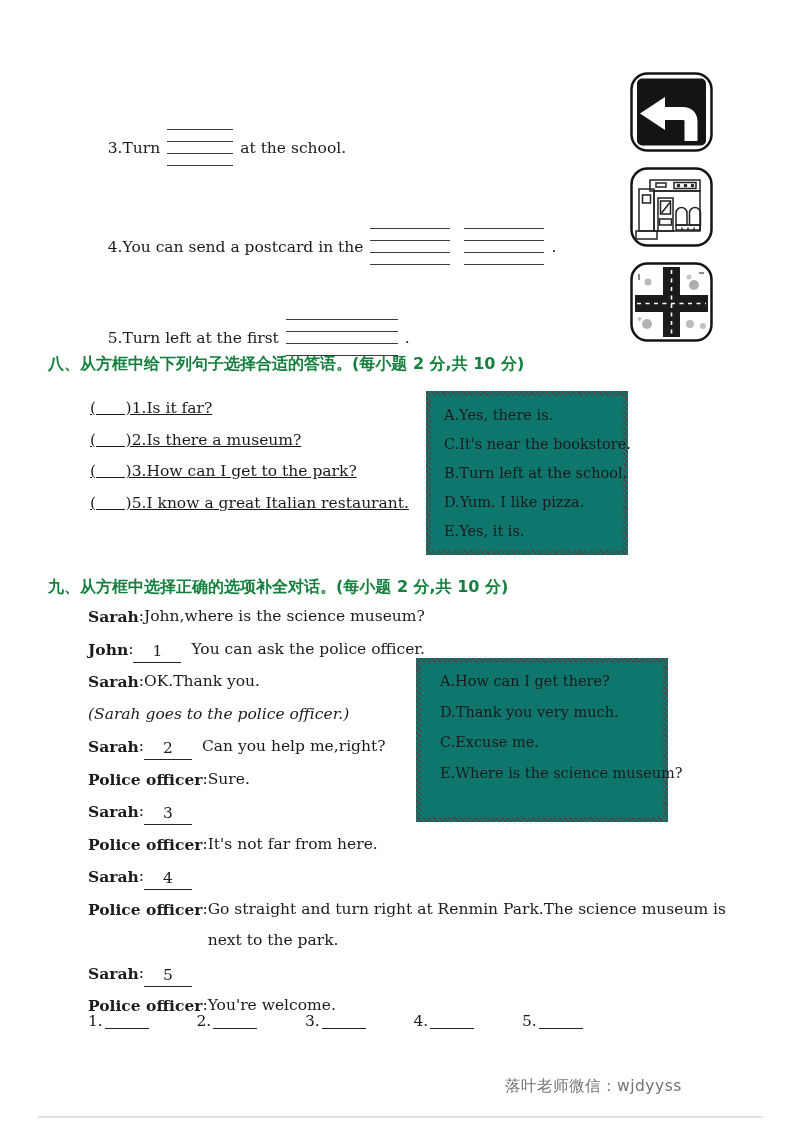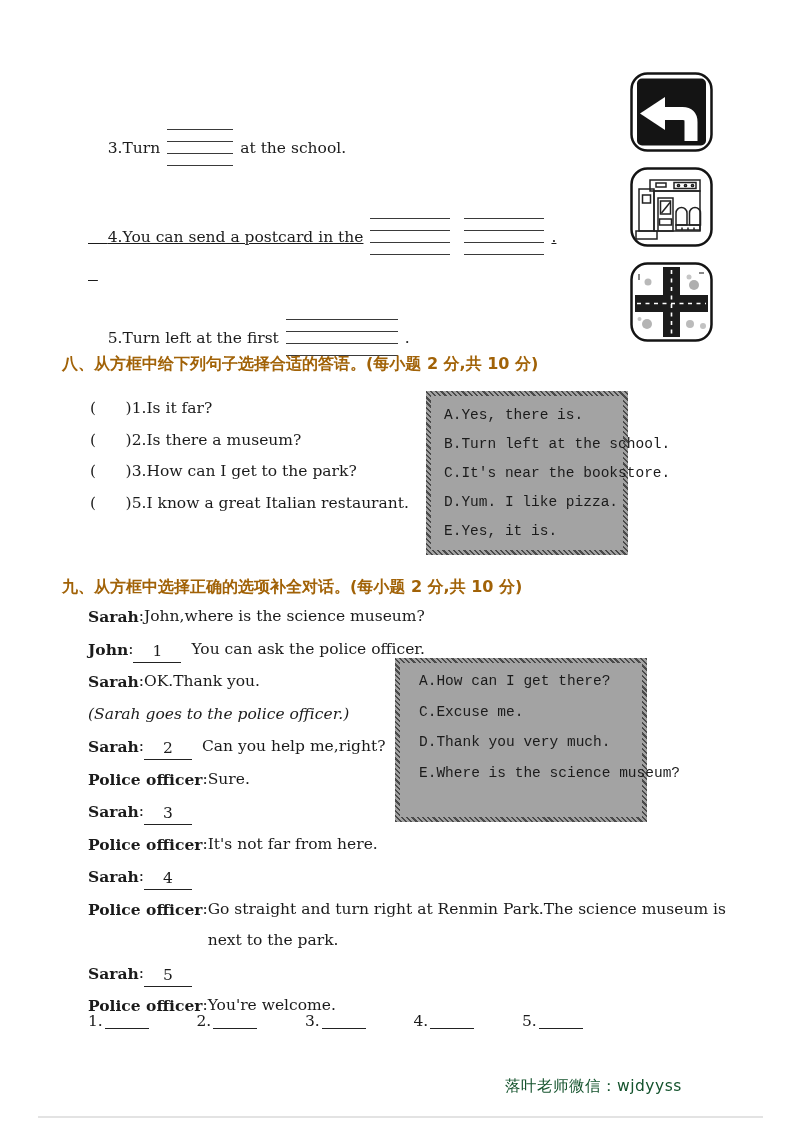--- a/index.html
+++ b/index.html
@@ -13,69 +13,68 @@
   .fillrow { position:absolute; left:88px; line-height:37px; white-space:pre; }
   .ftext { white-space:pre; }
   .wgrid {
     display:inline-block; height:37px; vertical-align:-13px; margin:0 7px;
     background-image:repeating-linear-gradient(to bottom,#3a3a3a 0 1px,transparent 1px 12px);
   }
   .w66{width:66px;} .w80{width:80px;} .w112{width:112px;}
   .sign { position:absolute; left:630px; width:83px; height:80px; }
   
   .cn-head {
-    position:absolute; left:62px; width:690px;
+    position:absolute; left:48px; width:690px;
     font-family:"DejaVu Sans","Liberation Sans",sans-serif;
-    font-weight:bold; font-size:16px; line-height:22px; color:#a16207;
+    font-weight:bold; font-size:16px; line-height:22px; color:#15803d;
   }
   
   .s8list { position:absolute; left:90px; top:398px; }
-  .s8q { margin:0 0 11.7px 0; line-height:20px; white-space:pre; }
+  .s8q { margin:0 0 11.7px 0; line-height:20px; white-space:pre;text-decoration:underline; }
   .fancy {
-    position:absolute; background:#a3a3a3; box-sizing:border-box;
+    position:absolute; background:#0f766e; box-sizing:border-box;
     border:5px solid transparent;
     border-image:repeating-linear-gradient(45deg,#4a4a4a 0 1.6px,transparent 1.6px 3.7px) 5;
-    font-family:Liberation Mono, monospace;
   }
   .box1 { left:426px; top:391px; width:202px; height:164px; padding:9px 0 0 13px; }
-  .box2 { left:395px; top:658px; width:252px; height:164px; padding:8px 0 0 19px; }
+  .box2 { left:416px; top:658px; width:252px; height:164px; padding:8px 0 0 19px; }
   .opt { font-size:14.5px; line-height:20px; margin-bottom:9px; white-space:pre; }
   .box2 .opt { margin-bottom:10.5px; }
   
   .dlg { position:absolute; left:88px; top:601px; width:660px; }
   .dl { display:flex; margin-bottom:1px; line-height:31.5px; }
   .dl .sp { font-weight:bold; white-space:pre; }
   .dl .co { white-space:pre; }
   .dl .tx { flex:1; }
   .stage { font-style:italic; line-height:31.5px; margin-bottom:1px; white-space:pre; }
   .blank-num {
     display:inline-block; min-width:48px; text-align:center;
     border-bottom:1.5px solid #222; line-height:19px; height:20px;
     vertical-align:-2px; margin-right:10px;
   }
   
   .ansrow { position:absolute; left:88px; top:1012px; display:flex; }
   .ansitem { width:108.5px; white-space:pre; }
   .ansline { display:inline-block; width:44px; height:14px; border-bottom:1.6px solid #222; vertical-align:-3px; margin-left:2px; }
   .watermark {
-    position:absolute; left:505px; top:1076px; color:#14532d;
+    position:absolute; left:505px; top:1076px; color:#737373;
     font-family:"DejaVu Sans","Liberation Sans",sans-serif; font-size:15.5px; letter-spacing:0.5px;
   }
   .scan-edge { position:absolute; left:38px; top:1116px; width:725px; height:2px; background:#d9d9d9; opacity:.75; }
 </style>
 </head>
 <body>
 
 <div class="page">
 
   <div class="fillrow" style="top:92px;">
     <span class="ftext">3.Turn</span><span class="wgrid w66"></span><span class="ftext">at the school.</span>
   </div>
 
-  <div class="fillrow" style="top:181px;text-decoration:underline;">
+  <div class="fillrow" style="top:191px;">
     <span class="ftext">4.You can send a postcard in the</span><span class="wgrid w80"></span><span class="wgrid w80"></span><span class="ftext">.</span>
   </div>
 
   <div class="fillrow" style="top:282px;">
     <span class="ftext">5.Turn left at the first</span><span class="wgrid w112"></span><span class="ftext">.</span>
   </div>
 
   <div class="sign" style="top:72px;">
     <svg width="83" height="80" viewBox="0 0 83 80">
       <rect x="1.5" y="1.5" width="80" height="77" rx="16" fill="#fff" stroke="#141414" stroke-width="2.5"></rect>
@@ -136,22 +135,22 @@
 
   <div class="s8list">
     <div class="s8q">(      )1.Is it far?</div>
     <div class="s8q">(      )2.Is there a museum?</div>
     <div class="s8q">(      )3.How can I get to the park?</div>
     <div class="s8q">(      )5.I know a great Italian restaurant.</div>
   </div>
 
   <div class="fancy box1">
     <div class="opt">A.Yes, there is.</div>
+    <div class="opt">C.It's near the bookstore.</div>
     <div class="opt">B.Turn left at the school.</div>
-    <div class="opt">C.It's near the bookstore.</div>
     <div class="opt">D.Yum. I like pizza.</div>
     <div class="opt">E.Yes, it is.</div>
   </div>
 
   <div class="cn-head" style="top:576px;">九、从方框中选择正确的选项补全对话。(每小题 2 分,共 10 分)</div>
 
   <div class="dlg">
     <div class="dl">
       <span class="sp">Sarah</span>
         <span class="co">:</span>
@@ -205,22 +204,22 @@
     </div>
     <div class="dl">
       <span class="sp">Police officer</span>
         <span class="co">:</span>
       <div class="tx">You're welcome.</div>
     </div>
   </div>
 
   <div class="fancy box2">
     <div class="opt">A.How can I get there?</div>
+    <div class="opt">D.Thank you very much.</div>
     <div class="opt">C.Excuse me.</div>
-    <div class="opt">D.Thank you very much.</div>
     <div class="opt">E.Where is the science museum?</div>
   </div>
 
   <div class="ansrow">
     <div class="ansitem"><span>1.</span><span class="ansline"></span></div>
     <div class="ansitem"><span>2.</span><span class="ansline"></span></div>
     <div class="ansitem"><span>3.</span><span class="ansline"></span></div>
     <div class="ansitem"><span>4.</span><span class="ansline"></span></div>
     <div class="ansitem"><span>5.</span><span class="ansline"></span></div>
   </div>

